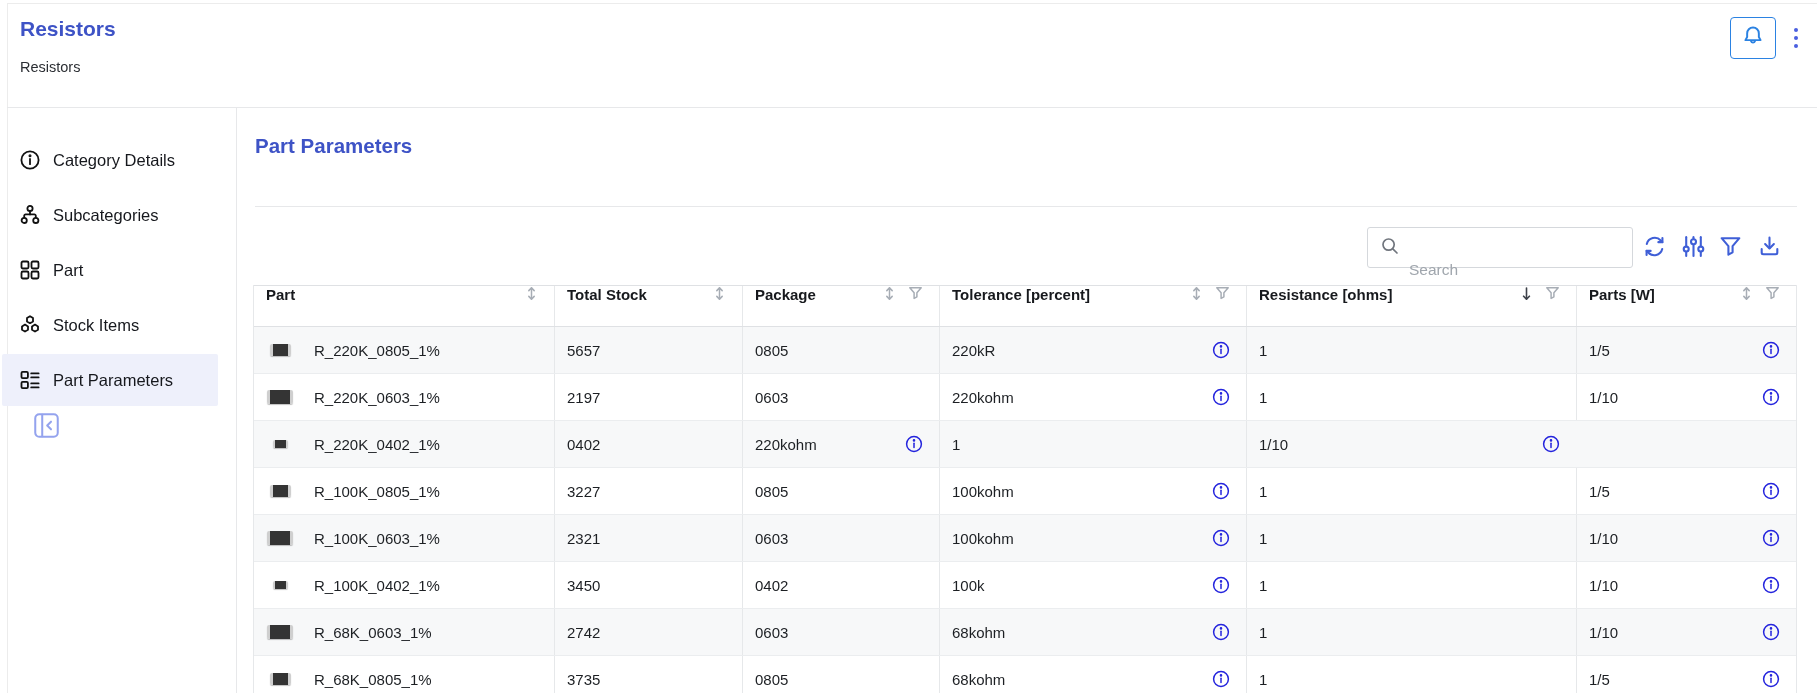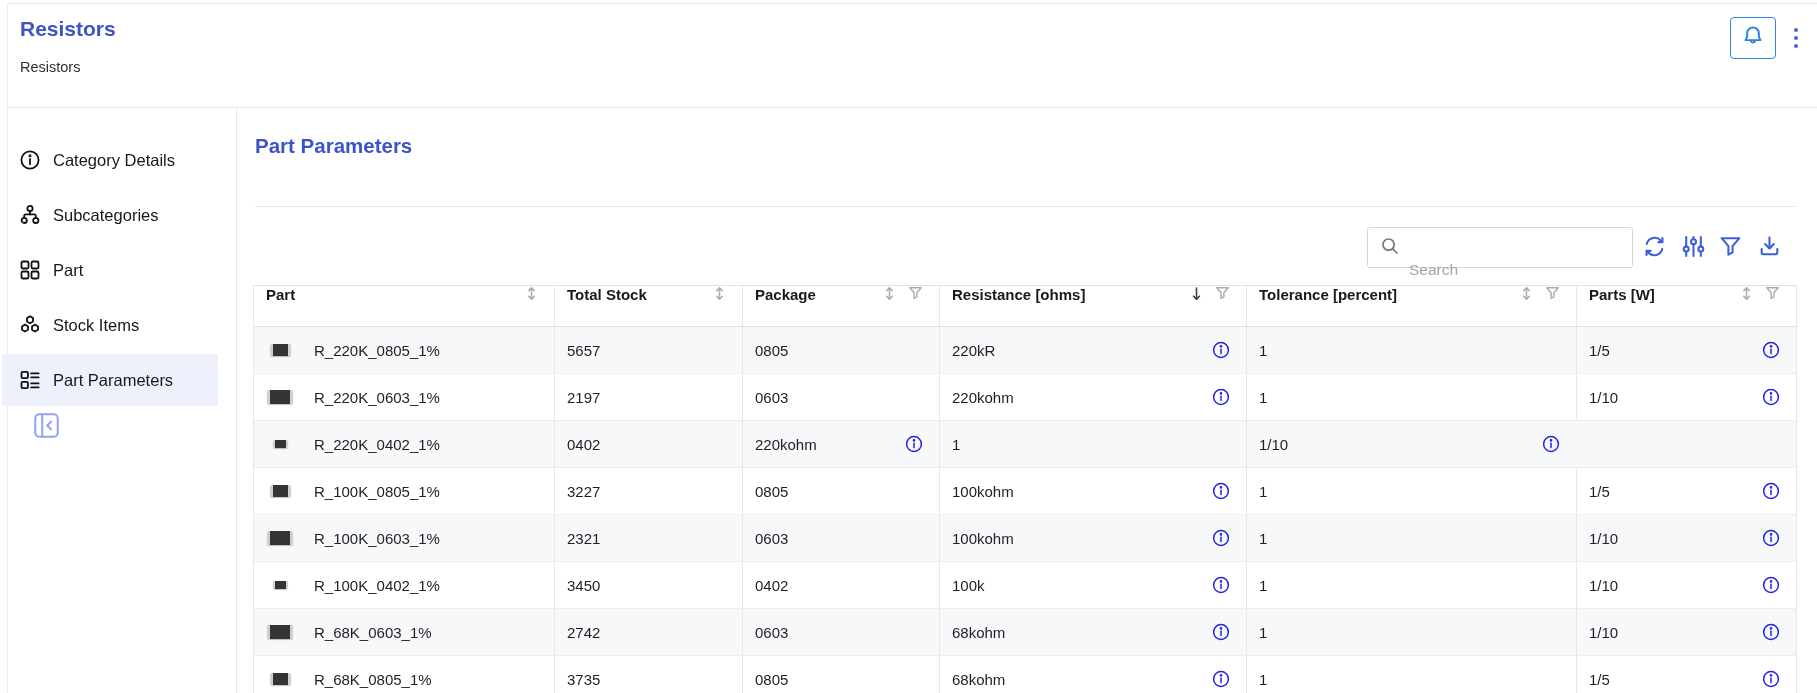--- a/index.html
+++ b/index.html
@@ -228,49 +228,49 @@
               <path d="m3.8 10.4 2.7 2.7 2.7-2.7"></path>
             </svg>
           </span>
           <span class="icon-btn">
             <svg width="15" height="15" viewBox="0 0 15 15" fill="none" stroke="#a7adb5" stroke-width="1.5" stroke-linejoin="round">
               <path d="M1.8 1.8h11.4l-4.3 5v4l-2.8 1.6V6.8l-4.3-5z"></path>
             </svg>
           </span>
         </div>
         <div class="cell">
-          <span class="lbl">Resistance [ohms]</span>
-          <span class="icon-btn">
-            <svg width="13" height="15" viewBox="0 0 13 15" fill="none" stroke="#3c4149" stroke-width="1.6" stroke-linecap="round" stroke-linejoin="round">
-              <line x1="6.5" y1="2" x2="6.5" y2="13"></line>
-              <path d="m3.6 10.2 2.9 2.9 2.9-2.9"></path>
-            </svg>
-          </span>
-          <span class="icon-btn">
-            <svg width="15" height="15" viewBox="0 0 15 15" fill="none" stroke="#a7adb5" stroke-width="1.5" stroke-linejoin="round">
-              <path d="M1.8 1.8h11.4l-4.3 5v4l-2.8 1.6V6.8l-4.3-5z"></path>
-            </svg>
-          </span>
-        </div>
-        <div class="cell">
           <span class="lbl">Tolerance [percent]</span>
           <span class="icon-btn">
             <svg width="13" height="15" viewBox="0 0 13 15" fill="none" stroke="#a7adb5" stroke-width="1.5" stroke-linecap="round" stroke-linejoin="round">
               <line x1="6.5" y1="2" x2="6.5" y2="13"></line>
               <path d="m3.8 4.6 2.7-2.7 2.7 2.7"></path>
               <path d="m3.8 10.4 2.7 2.7 2.7-2.7"></path>
             </svg>
           </span>
           <span class="icon-btn">
             <svg width="15" height="15" viewBox="0 0 15 15" fill="none" stroke="#a7adb5" stroke-width="1.5" stroke-linejoin="round">
               <path d="M1.8 1.8h11.4l-4.3 5v4l-2.8 1.6V6.8l-4.3-5z"></path>
             </svg>
           </span>
         </div>
         <div class="cell">
+          <span class="lbl">Resistance [ohms]</span>
+          <span class="icon-btn">
+            <svg width="13" height="15" viewBox="0 0 13 15" fill="none" stroke="#3c4149" stroke-width="1.6" stroke-linecap="round" stroke-linejoin="round">
+              <line x1="6.5" y1="2" x2="6.5" y2="13"></line>
+              <path d="m3.6 10.2 2.9 2.9 2.9-2.9"></path>
+            </svg>
+          </span>
+          <span class="icon-btn">
+            <svg width="15" height="15" viewBox="0 0 15 15" fill="none" stroke="#a7adb5" stroke-width="1.5" stroke-linejoin="round">
+              <path d="M1.8 1.8h11.4l-4.3 5v4l-2.8 1.6V6.8l-4.3-5z"></path>
+            </svg>
+          </span>
+        </div>
+        <div class="cell">
           <span class="lbl">Parts [W]</span>
           <span class="icon-btn">
             <svg width="13" height="15" viewBox="0 0 13 15" fill="none" stroke="#a7adb5" stroke-width="1.5" stroke-linecap="round" stroke-linejoin="round">
               <line x1="6.5" y1="2" x2="6.5" y2="13"></line>
               <path d="m3.8 4.6 2.7-2.7 2.7 2.7"></path>
               <path d="m3.8 10.4 2.7 2.7 2.7-2.7"></path>
             </svg>
           </span>
           <span class="icon-btn">
             <svg width="15" height="15" viewBox="0 0 15 15" fill="none" stroke="#a7adb5" stroke-width="1.5" stroke-linejoin="round">

